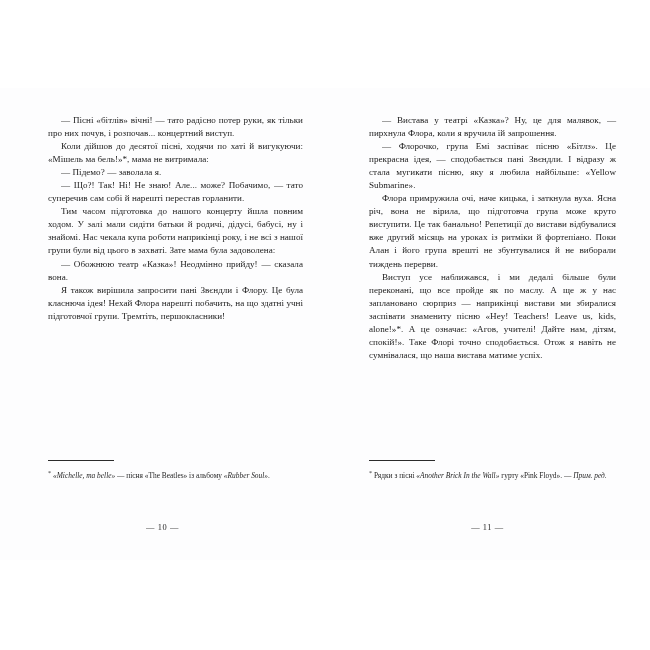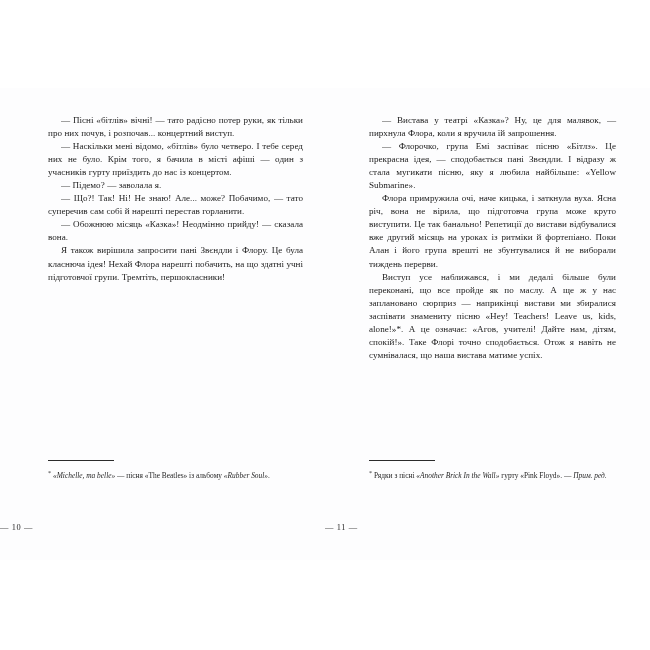--- a/index.html
+++ b/index.html
@@ -98,21 +98,21 @@
     font-size: 6px;
     margin-right: 2px;
   }
   .footnote i, .textblock i { font-style: italic; }
 
   .folio {
     position: absolute;
     left: 0;
     right: 0;
     bottom: 28px;
-    text-align: left;
+    text-align: center;
     font-size: 8.4px;
     letter-spacing: 0.6px;
     color: #2a2a2a;
   }
 
   .gutter {
     position: absolute;
     left: 324px;
     top: 88px;
     width: 2px;
@@ -124,24 +124,25 @@
 <body>
 
 <div class="viewer">
   <div class="page-surround"></div>
 
   <div class="spread">
 
     <div class="page page-left">
       <div class="textblock">
         <p>— Пісні «бітлів» вічні! — тато радісно потер руки, як тільки про них почув, і розпочав... концертний виступ.</p>
-        <p>— Наскільки мені відомо, «бітлів» було четверо. І тебе серед них не було. Крім того, я бачила в місті афіші — один з учасників гурту приїздить до нас із концертом.</p>
+        <p>Коли дійшов до десятої пісні, ходячи по хаті й вигукуючи: «Мішель ма бель!»*, мама не витримала:</p>
         <p>— Підемо? — заволала я.</p>
         <p>— Що?! Так! Ні! Не знаю! Але... може? Побачимо, — тато суперечив сам собі й нарешті перестав горланити.</p>
-        <p>— Обожнюю місяць «Казка»! Неодмінно прийду! — сказала вона.</p>
+        <p>Тим часом підготовка до нашого концерту йшла повним ходом. У залі мали сидіти батьки й родичі, дідусі, бабусі, ну і знайомі. Нас чекала купа роботи наприкінці року, і не всі з нашої групи були від цього в захваті. Зате мама була задоволена:</p>
+        <p>— Обожнюю театр «Казка»! Неодмінно прийду! — сказала вона.</p>
         <p>Я також вирішила запросити пані Звєндли і Флору. Це була класнюча ідея! Нехай Флора нарешті побачить, на що здатні учні підготовчої групи. Тремтіть, першокласники!</p>
       </div>
 
       <div class="footnote-wrap">
         <div class="footnote-rule"></div>
         <div class="footnote">
           <span class="marker">*</span><span><i>«Michelle, ma belle»</i><span> — пісня «The Beatles» із альбому </span><i>«Rubber Soul»</i><span>.</span></span>
         </div>
       </div>
 

